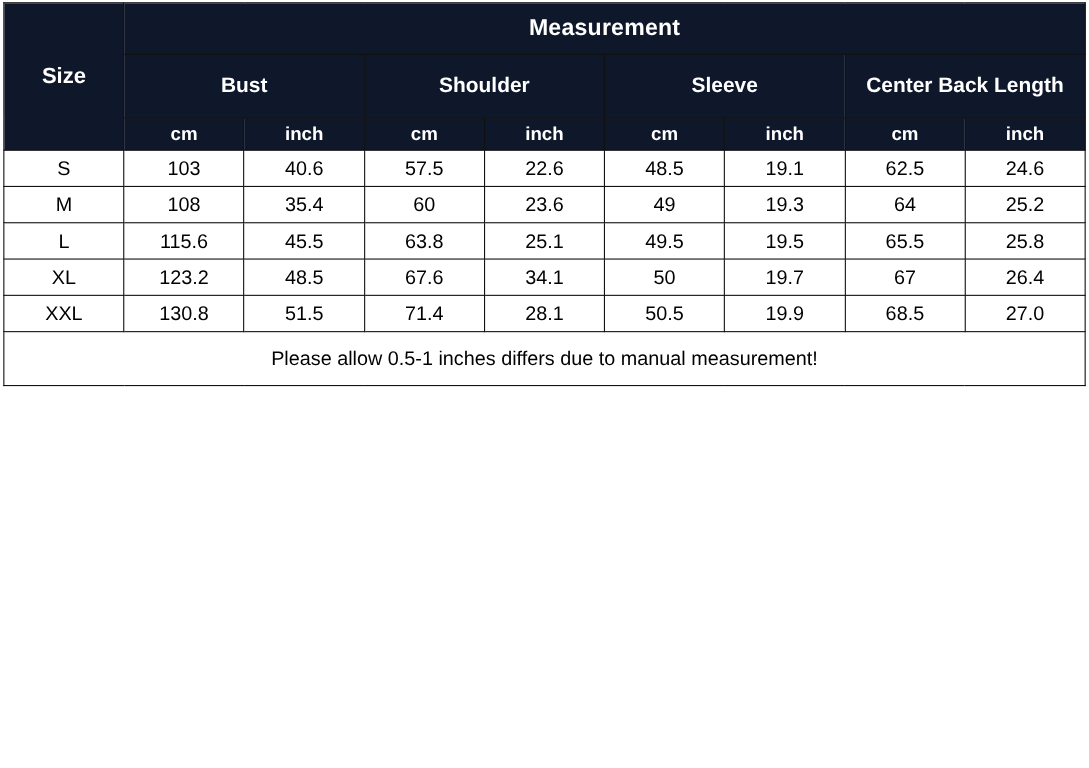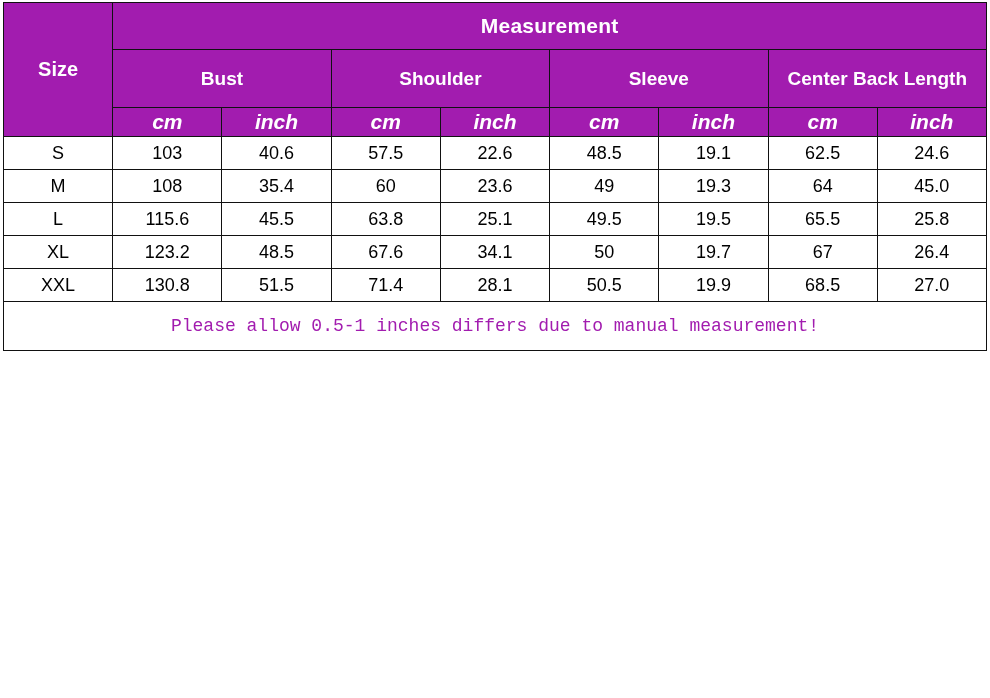--- a/index.html
+++ b/index.html
@@ -33,55 +33,53 @@
     width: 984px;
     table-layout: fixed;
   }
   table.size-chart td, table.size-chart th {
     border: 1px solid #111111;
     text-align: center;
     vertical-align: middle;
     padding: 0;
   }
   .hdr {
-    background: #a21caf;
+    background: #0f172a;
     color: #ffffff;
     font-weight: bold;
   }
   .hdr-measurement {
     font-size: 21px;
     height: 46px;
     letter-spacing: 0.2px;
   }
   .hdr-group {
     font-size: 19px;
     height: 57px;
     line-height: 24px;
   }
   .hdr-size {
     font-size: 20px;
   }
   .hdr-unit {
-    font-size: 21px;
+    font-size: 17px;
     height: 28px;
     font-weight: bold;
-    font-style: italic;
   }
   .data-row td {
     height: 32px;
     font-size: 18px;
     background: #ffffff;
     color: #000000;
   }
   .note-row td {
     height: 48px;
     font-size: 18px;
     background: #ffffff;
-    color: #a21caf;
-    font-family: Liberation Mono, monospace;
+    color: #000000;
   }
 
   
   .measure-section {
     position: absolute;
     left: 0;
     top: 382px;
     width: 990px;
     height: 316px;
     background: #ffffff;
@@ -129,21 +127,21 @@
         </tr>
         <tr class="data-row">
           <td>M</td>
           <td>108</td>
           <td>35.4</td>
           <td>60</td>
           <td>23.6</td>
           <td>49</td>
           <td>19.3</td>
           <td>64</td>
-          <td>45.0</td>
+          <td>25.2</td>
         </tr>
         <tr class="data-row">
           <td>L</td>
           <td>115.6</td>
           <td>45.5</td>
           <td>63.8</td>
           <td>25.1</td>
           <td>49.5</td>
           <td>19.5</td>
           <td>65.5</td>

